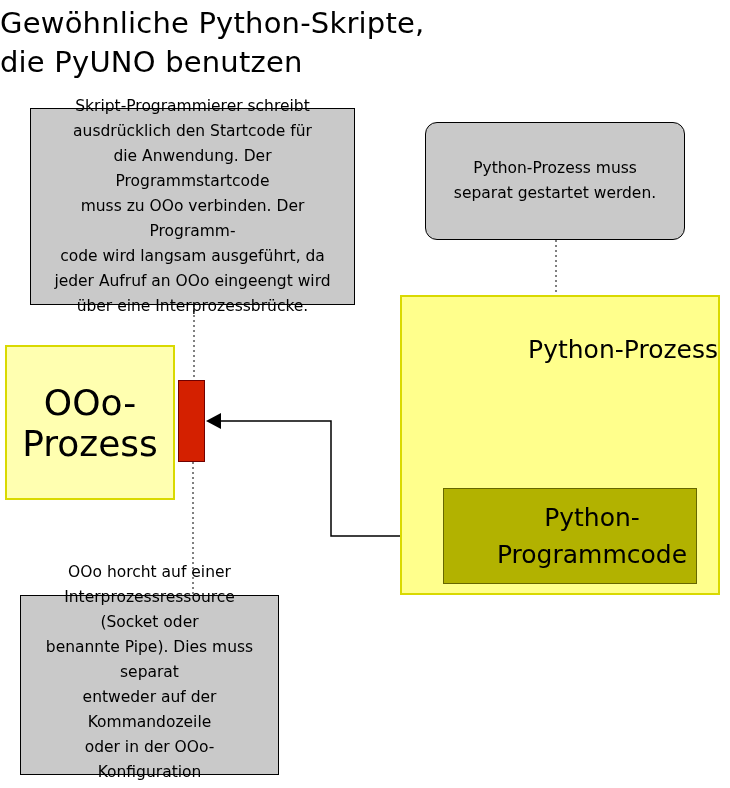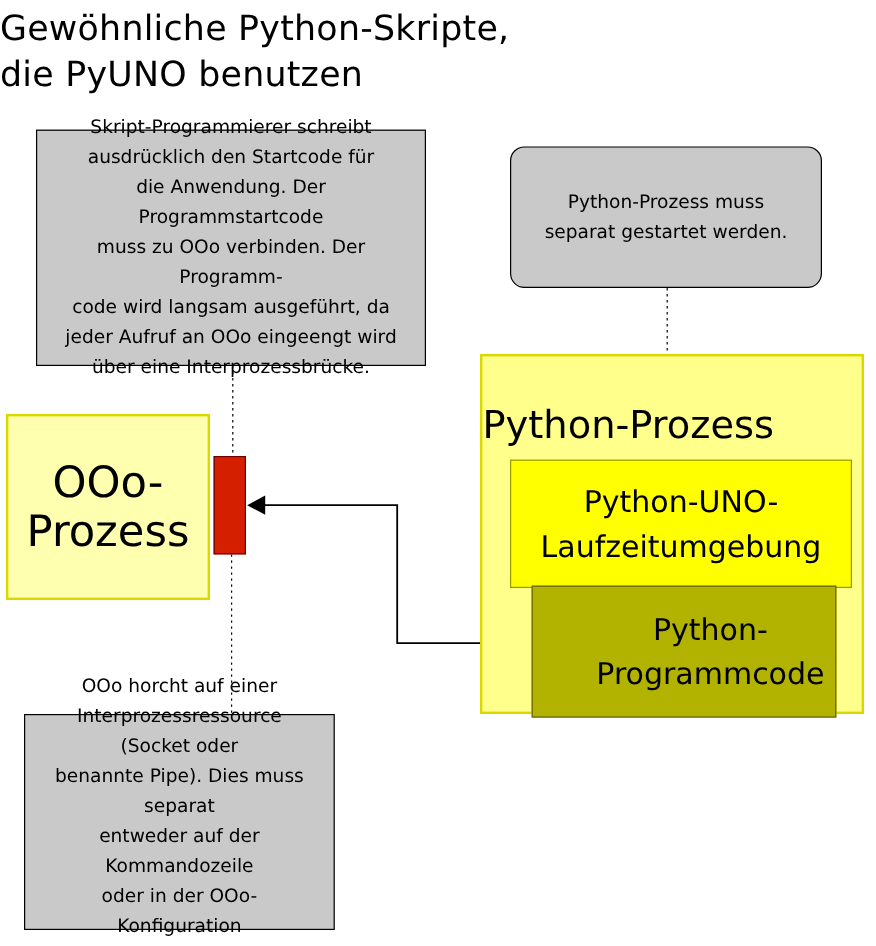--- a/index.html
+++ b/index.html
@@ -67,32 +67,32 @@
     left: 400px; top: 295px; width: 320px; height: 300px;
     background: #ffff8c;
     border: 2px solid #d9d900;
     align-items: flex-start;
   }
   .python-process-label {
     position: absolute;
     left: 0;
     top: 38px;
     width: 100%;
-    text-align: left;
-    font-size: 32px;
+    text-align: right;
+    font-size: 25px;
   }
   .uno-runtime-box {
     left: 425px; top: 383px; width: 285px; height: 107px;
     background: #ffff00;
     border: 1px solid #9a9a00;
     font-size: 25px;
     line-height: 37px;
   }
   .python-code-box {
-    left: 443px; top: 488px; width: 254px; height: 110px;
+    left: 443px; top: 488px; width: 254px; height: 96px;
     background: #b2b200;
     border: 1px solid #666600;
     font-size: 25px;
     line-height: 37px;
     padding-left: 44px;
   }
   .bridge-box {
     left: 178px; top: 380px; width: 27px; height: 82px;
     background: #d42000;
     border: 1px solid #700000;
@@ -140,21 +140,19 @@
 oder in der OOo-Konfiguration
 angeschaltet werden.</div>
 
   <div class="box ooo-box multiline">OOo-
 Prozess</div>
 
   <div class="box python-process-box">
     <div class="python-process-label">Python-Prozess</div>
   </div>
 
-  <div class="box uno-runtime-box multiline">Python-UNO-
-Laufzeitumgebung</div>
 
   <div class="box python-code-box multiline">Python-
 Programmcode</div>
 
   <div class="box bridge-box"></div>
 
 </div>
 
 </body></html>

